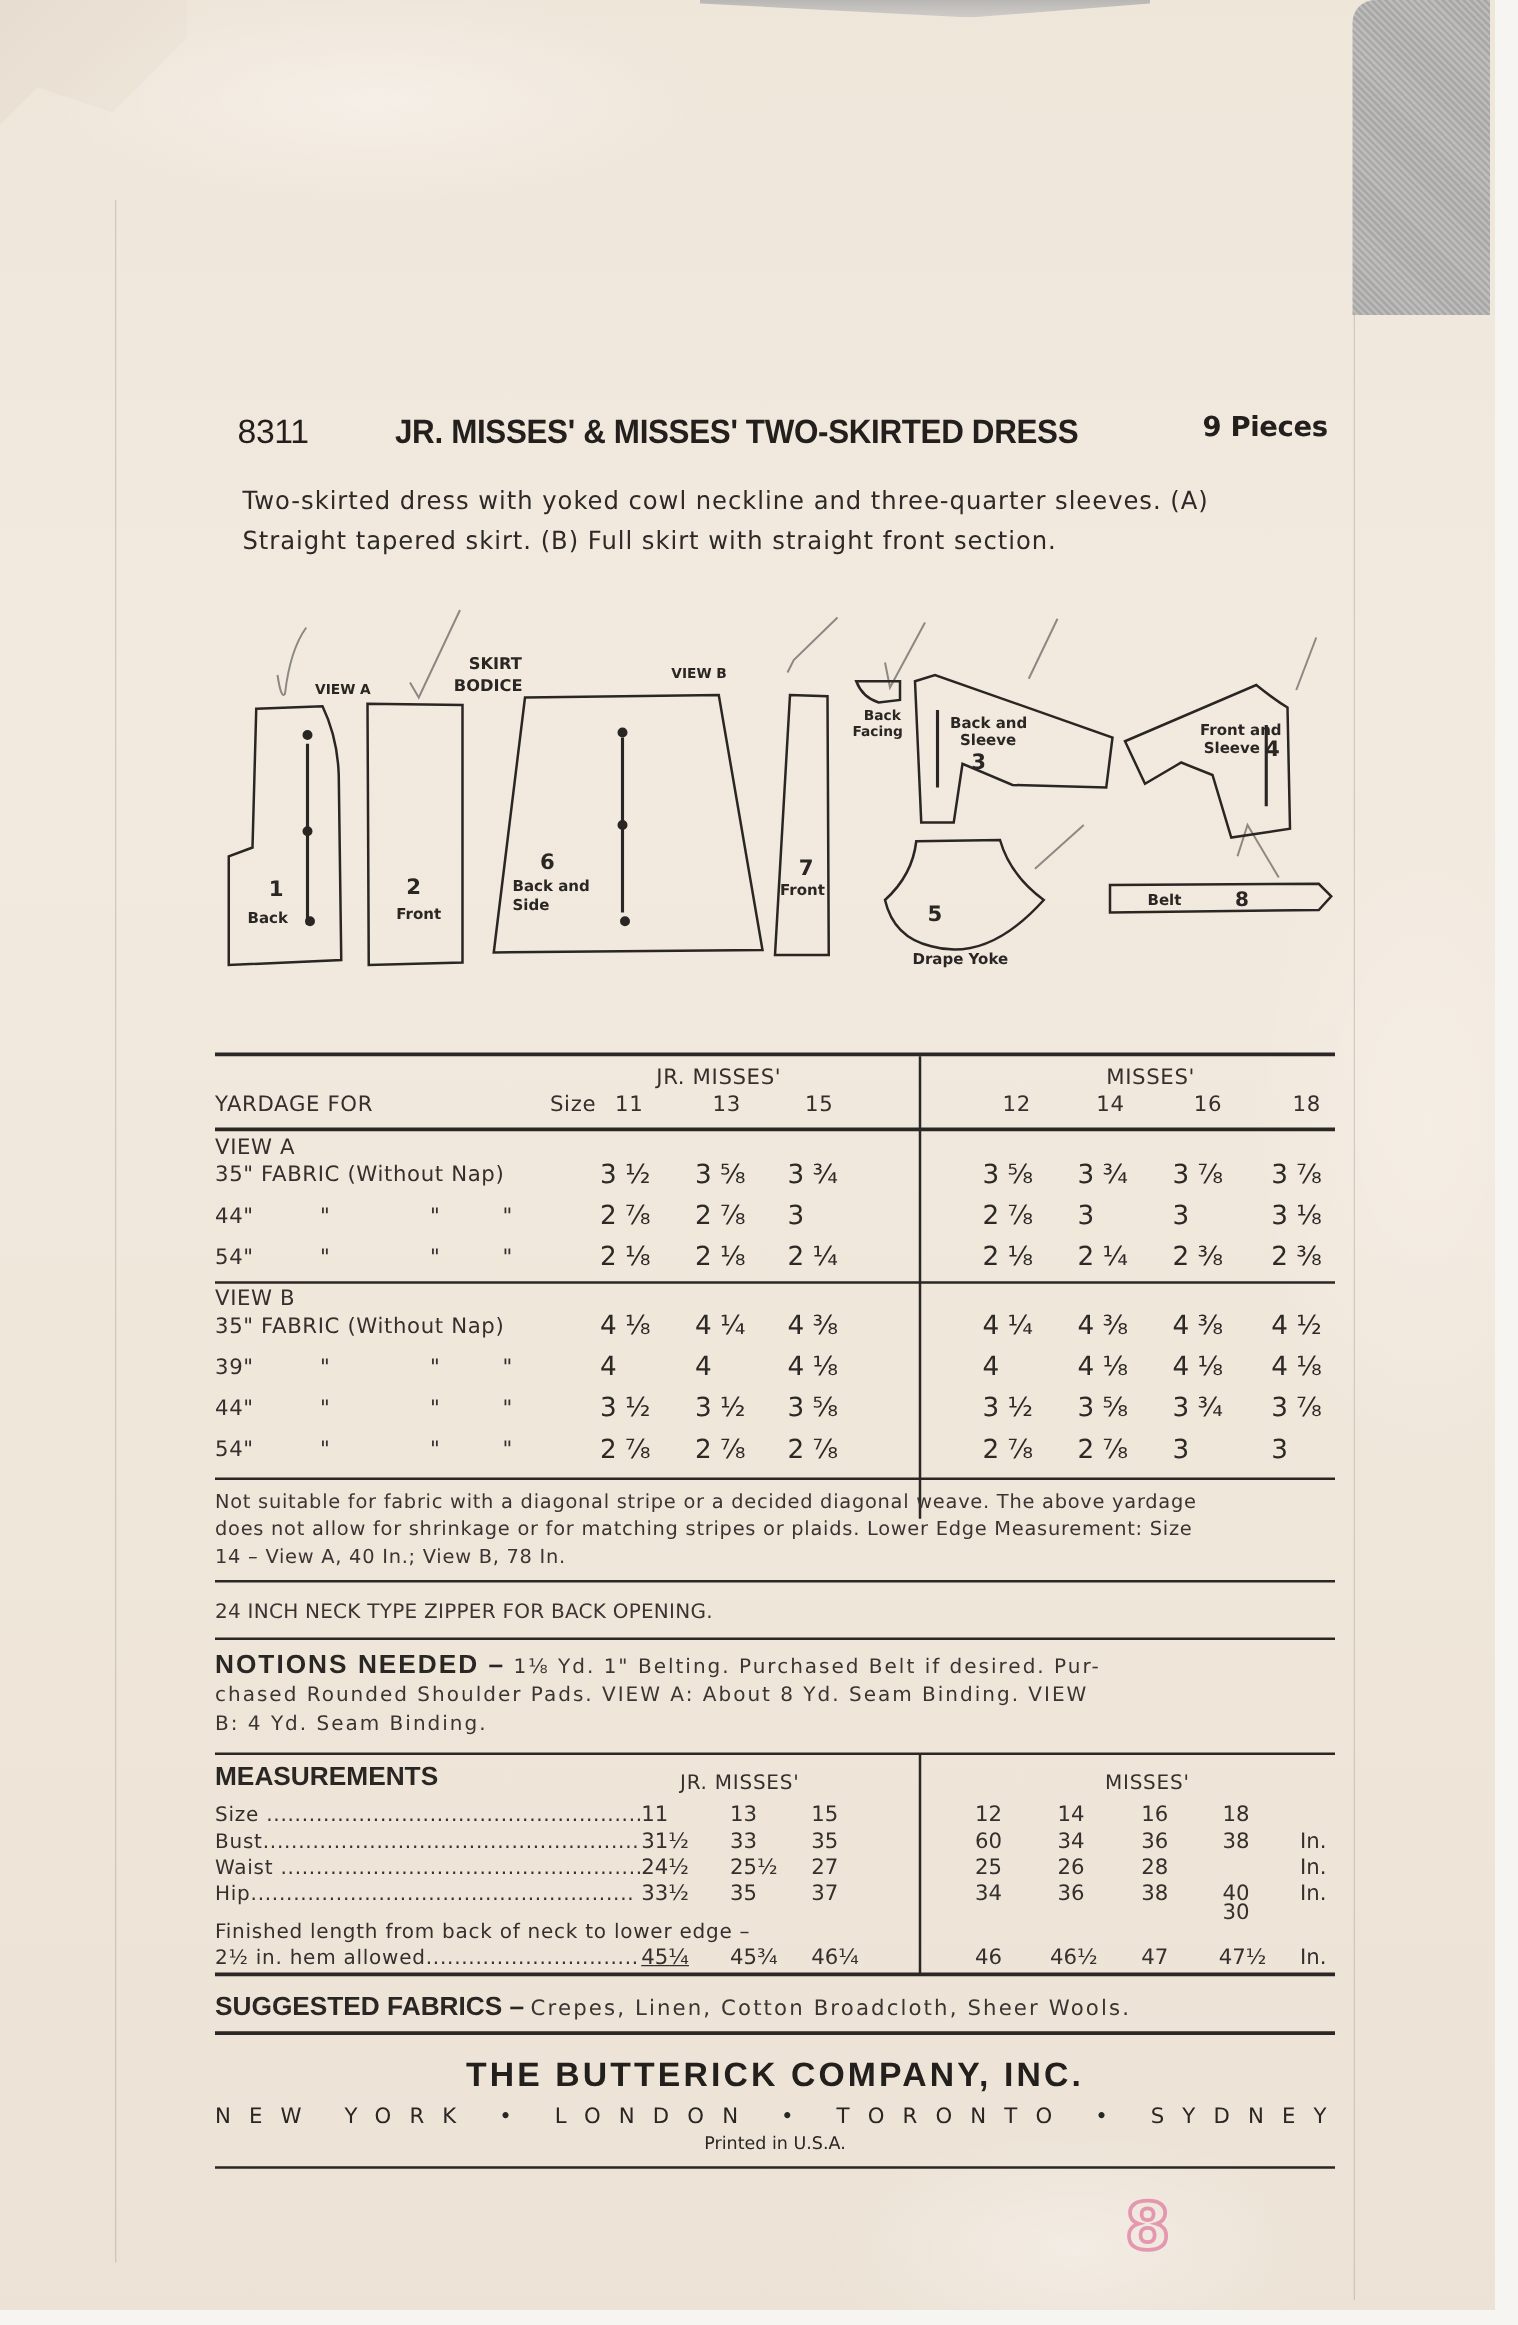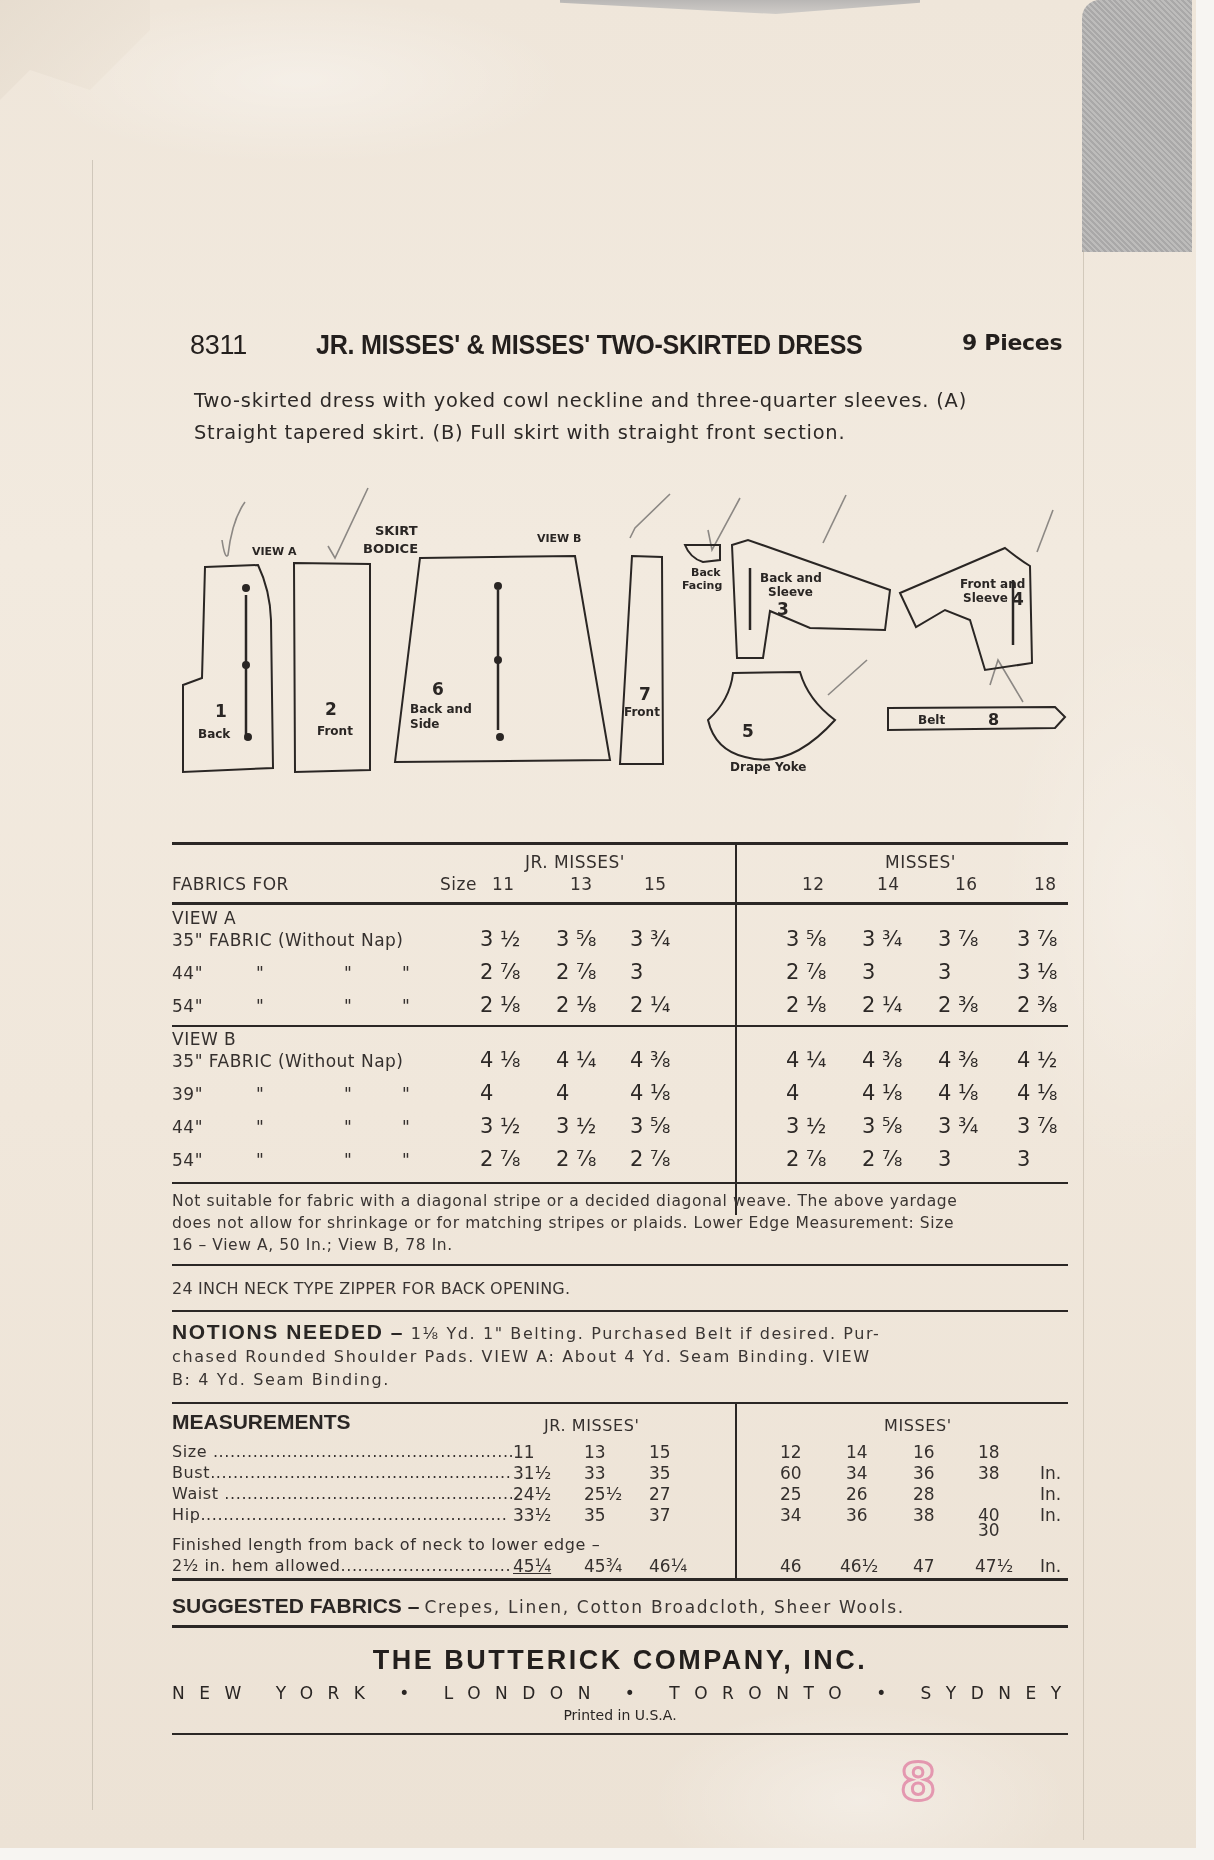--- a/index.html
+++ b/index.html
@@ -125,21 +125,21 @@
       <text class="dlabel" x="748" y="244" font-size="12" stroke="none">Belt</text>
       <text class="dlabel" x="818" y="245" font-size="16" stroke="none">8</text>
     </svg>
   </div>
 
   <div class="abs table-wrap" style="height:430px;">
     <div class="hrule" style="left:0;top:0;width:896px;height:3px;"></div>
     <div class="hrule" style="left:563px;top:3px;width:2px;height:370px;"></div>
     <span class="yt" style="left:353px;top:10px;">JR. MISSES'</span>
     <span class="yt" style="left:713px;top:10px;">MISSES'</span>
-    <span class="yt" style="left:0;top:32px;">FABRICS FOR</span>
+    <span class="yt" style="left:0;top:32px;">YARDAGE FOR</span>
     <span class="yt" style="left:268px;top:32px;">Size</span>
     <span class="yt" style="left:320px;top:32px;">11</span>
     <span class="yt" style="left:398px;top:32px;">13</span>
     <span class="yt" style="left:472px;top:32px;">15</span>
     <span class="yt" style="left:630px;top:32px;">12</span>
     <span class="yt" style="left:705px;top:32px;">14</span>
     <span class="yt" style="left:783px;top:32px;">16</span>
     <span class="yt" style="left:862px;top:32px;">18</span>
     <div class="hrule" style="left:0;top:60px;width:896px;height:3px;"></div>
 
@@ -220,33 +220,33 @@
     <span class="yv" style="left:458px;top:305px;">2 ⅞</span>
     <span class="yv" style="left:614px;top:305px;">2 ⅞</span>
     <span class="yv" style="left:690px;top:305px;">2 ⅞</span>
     <span class="yv" style="left:766px;top:305px;">3</span>
     <span class="yv" style="left:845px;top:305px;">3</span>
     <div class="hrule" style="left:0;top:340px;width:896px;height:2px;"></div>
 
     <div class="abs note" style="left:0;top:348px;width:900px;">
       <div>Not suitable for fabric with a diagonal stripe or a decided diagonal weave. The above yardage</div>
       <div>does not allow for shrinkage or for matching stripes or plaids. Lower Edge Measurement: Size</div>
-      <div>16 – View A, 50 In.; View B, 78 In.</div>
+      <div>14 – View A, 40 In.; View B, 78 In.</div>
     </div>
   </div>
 
   <div class="hrule" style="left:172px;top:1264px;width:896px;height:2px;"></div>
   <div class="abs note" style="left:172px;top:1278px;font-size:16px;letter-spacing:.2px;">24 INCH NECK TYPE ZIPPER FOR BACK OPENING.</div>
   <div class="hrule" style="left:172px;top:1310px;width:896px;height:2px;"></div>
 
   <div class="abs" style="left:172px;top:1320px;width:900px;">
     <div style="font-size:16px;line-height:23px;letter-spacing:1.6px;color:#3a3533;">
       <span class="sect-title">NOTIONS NEEDED –</span>
       <span>1⅛ Yd. 1" Belting. Purchased Belt if desired. Pur-</span>
-      <div>chased Rounded Shoulder Pads. VIEW A: About 4 Yd. Seam Binding. VIEW</div>
+      <div>chased Rounded Shoulder Pads. VIEW A: About 8 Yd. Seam Binding. VIEW</div>
       <div>B: 4 Yd. Seam Binding.</div>
     </div>
   </div>
   <div class="hrule" style="left:172px;top:1402px;width:896px;height:2px;"></div>
   <div class="hrule" style="left:735px;top:1404px;width:2px;height:175px;"></div>
 
   <div class="abs" style="left:172px;top:1410px;width:896px;height:170px;">
     <span class="sect-title abs" style="left:0;top:0;">MEASUREMENTS</span>
     <span class="mt" style="left:372px;top:6px;">JR. MISSES'</span>
     <span class="mt" style="left:712px;top:6px;">MISSES'</span>

